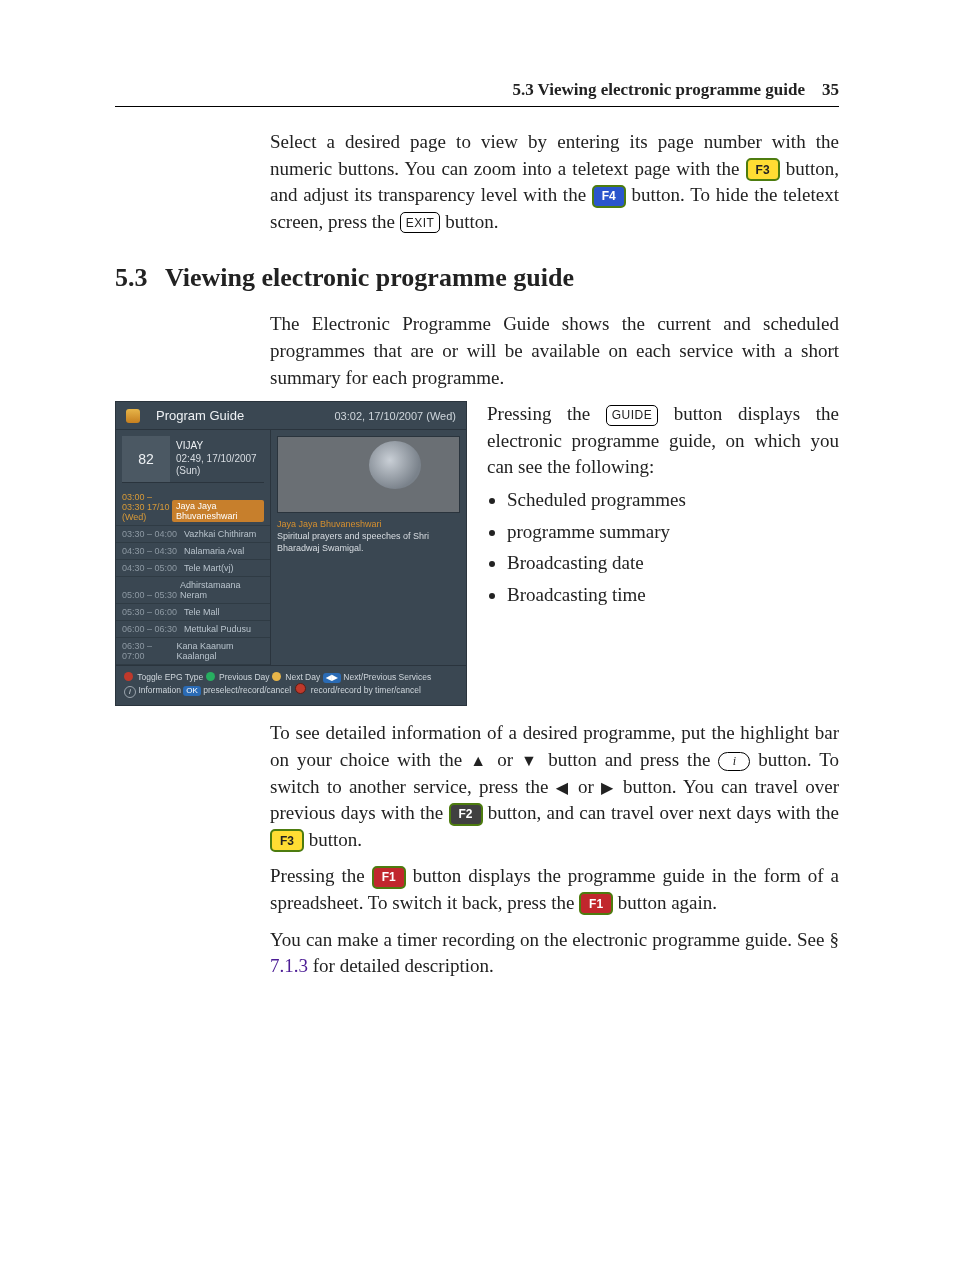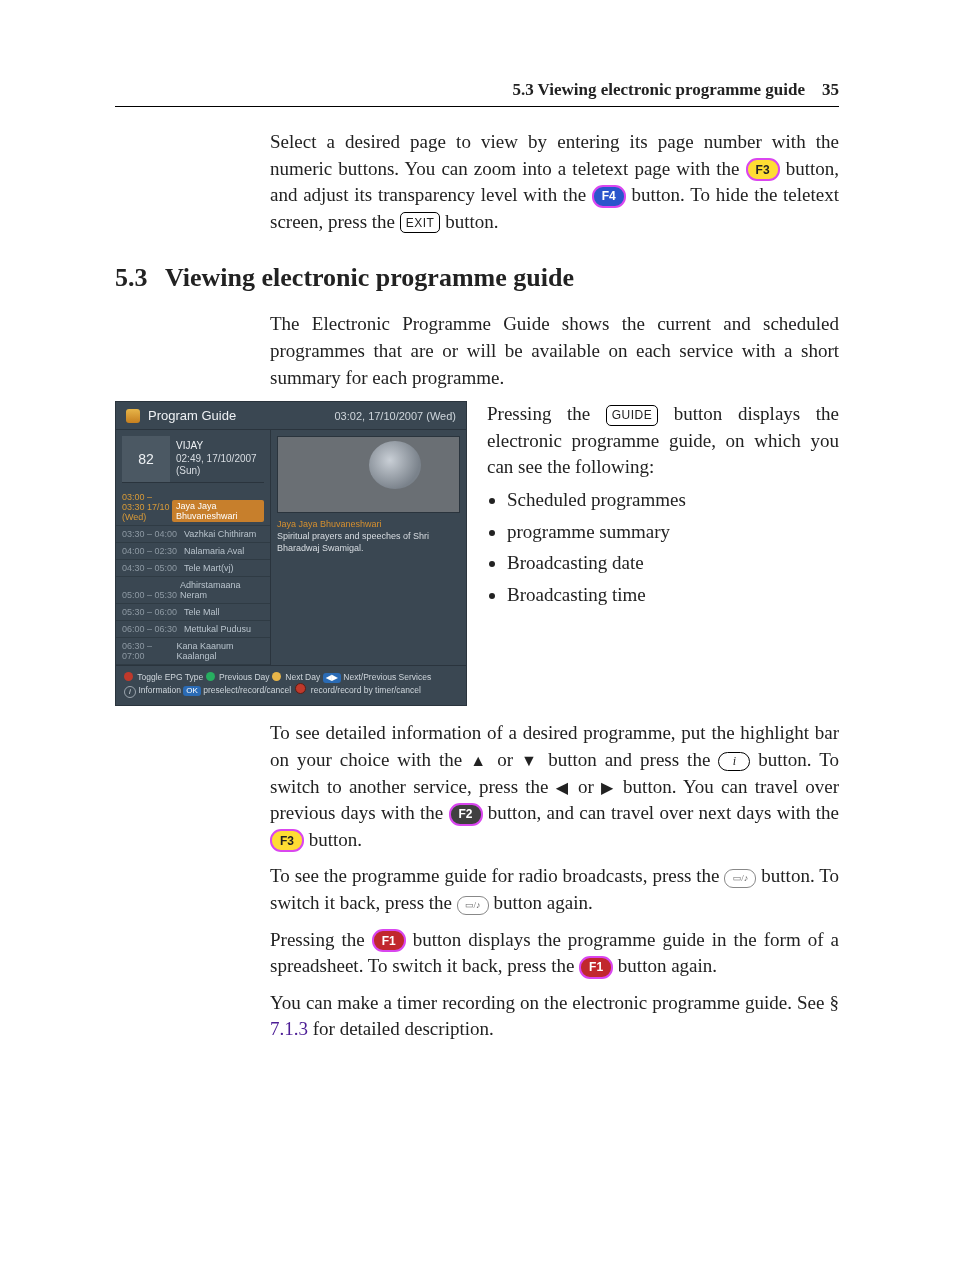--- a/index.html
+++ b/index.html
@@ -50,22 +50,22 @@
   .section-title {
     font-size: 26px;
     font-weight: 700;
   }
   .fkey {
     display: inline-flex;
     align-items: center;
     justify-content: center;
     min-width: 24px;
     height: 19px;
-    border: 2px solid #d946ef;
-    border-radius: 11px;
+    border: 2px solid #4d7c0f;
+    border-radius: 5px;
     font-family: Arial, Helvetica, sans-serif;
     font-size: 12px;
     font-weight: 700;
     padding: 0 3px;
     vertical-align: 1px;
     line-height: 1;
   }
   .fkey.yellow { background: #ffdd33; }
   .fkey.blue   { background: #2a55cc; color: #fff; }
   .fkey.green  { background: #404040; color: #fff; }
@@ -135,21 +135,21 @@
     color: #d8dde2;
     font-size: 10px;
   }
   .epg-header {
     display: flex;
     align-items: center;
     justify-content: space-between;
     padding: 6px 10px;
     border-bottom: 1px solid #2a343d;
   }
-  .epg-header-left { display: flex; align-items: center; gap: 8px; }
+  .epg-header-left { display: flex; align-items: center; gap: 16px; }
   .pg-icon {
     width: 14px; height: 14px; border-radius: 3px;
     background: linear-gradient(#e7b549,#c67f1f);
   }
   .epg-title { font-size: 13px; color: #eef1f4; }
   .epg-date { font-size: 11px; color: #cfd6dc; }
   .epg-body { display: flex; }
   .epg-left { width: 154px; border-right: 1px solid #2a343d; }
   .epg-right { flex: 1; padding: 6px; }
   .ch-box {
@@ -276,21 +276,21 @@
             <div id="prog-rows">
                 <div class="prog-row sel">
                   <span class="prog-time">03:00 – 03:30 17/10 (Wed)</span>
                   <span class="prog-name">Jaya Jaya Bhuvaneshwari</span>
                 </div>
                 <div class="prog-row">
                   <span class="prog-time">03:30 – 04:00</span>
                   <span class="prog-name">Vazhkai Chithiram</span>
                 </div>
                 <div class="prog-row">
-                  <span class="prog-time">04:00 – 02:30</span>
+                  <span class="prog-time">04:30 – 04:30</span>
                   <span class="prog-name">Nalamaria Aval</span>
                 </div>
                 <div class="prog-row">
                   <span class="prog-time">04:30 – 05:00</span>
                   <span class="prog-name">Tele Mart(vj)</span>
                 </div>
                 <div class="prog-row">
                   <span class="prog-time">05:00 – 05:30</span>
                   <span class="prog-name">Adhirstamaana Neram</span>
                 </div>
@@ -338,23 +338,20 @@
           <li>Broadcasting time</li>
         </ul>
     </div>
   </div>
 
   <div class="content-col">
     <p>
       <span>To see detailed information of a desired programme, put the highlight bar on your choice with the </span><span class="arrow">▲</span><span> or </span><span class="arrow">▼</span><span> button and press the </span><span class="ikey">i</span><span> button. To switch to another service, press the </span><span class="arrow">◀</span><span> or </span><span class="arrow">▶</span><span> button. You can travel over previous days with the </span><span class="fkey green">F2</span><span> button, and can travel over next days with the </span><span class="fkey yellow">F3</span><span> button.</span>
     </p>
     <p>
-      <span>To see the programme guide for radio broadcasts, press the </span><span class="roundkey">▭/♪</span><span> button. To switch it back, press the </span><span class="roundkey">▭/♪</span><span> button again.</span>
-    </p>
-    <p>
       <span>Pressing the </span><span class="fkey red">F1</span><span> button displays the programme guide in the form of a spreadsheet. To switch it back, press the </span><span class="fkey red">F1</span><span> button again.</span>
     </p>
     <p>
       <span>You can make a timer recording on the electronic programme guide. See § </span><span class="link">7.1.3</span><span> for detailed description.</span>
     </p>
   </div>
 
 </div>
 
 </body></html>

